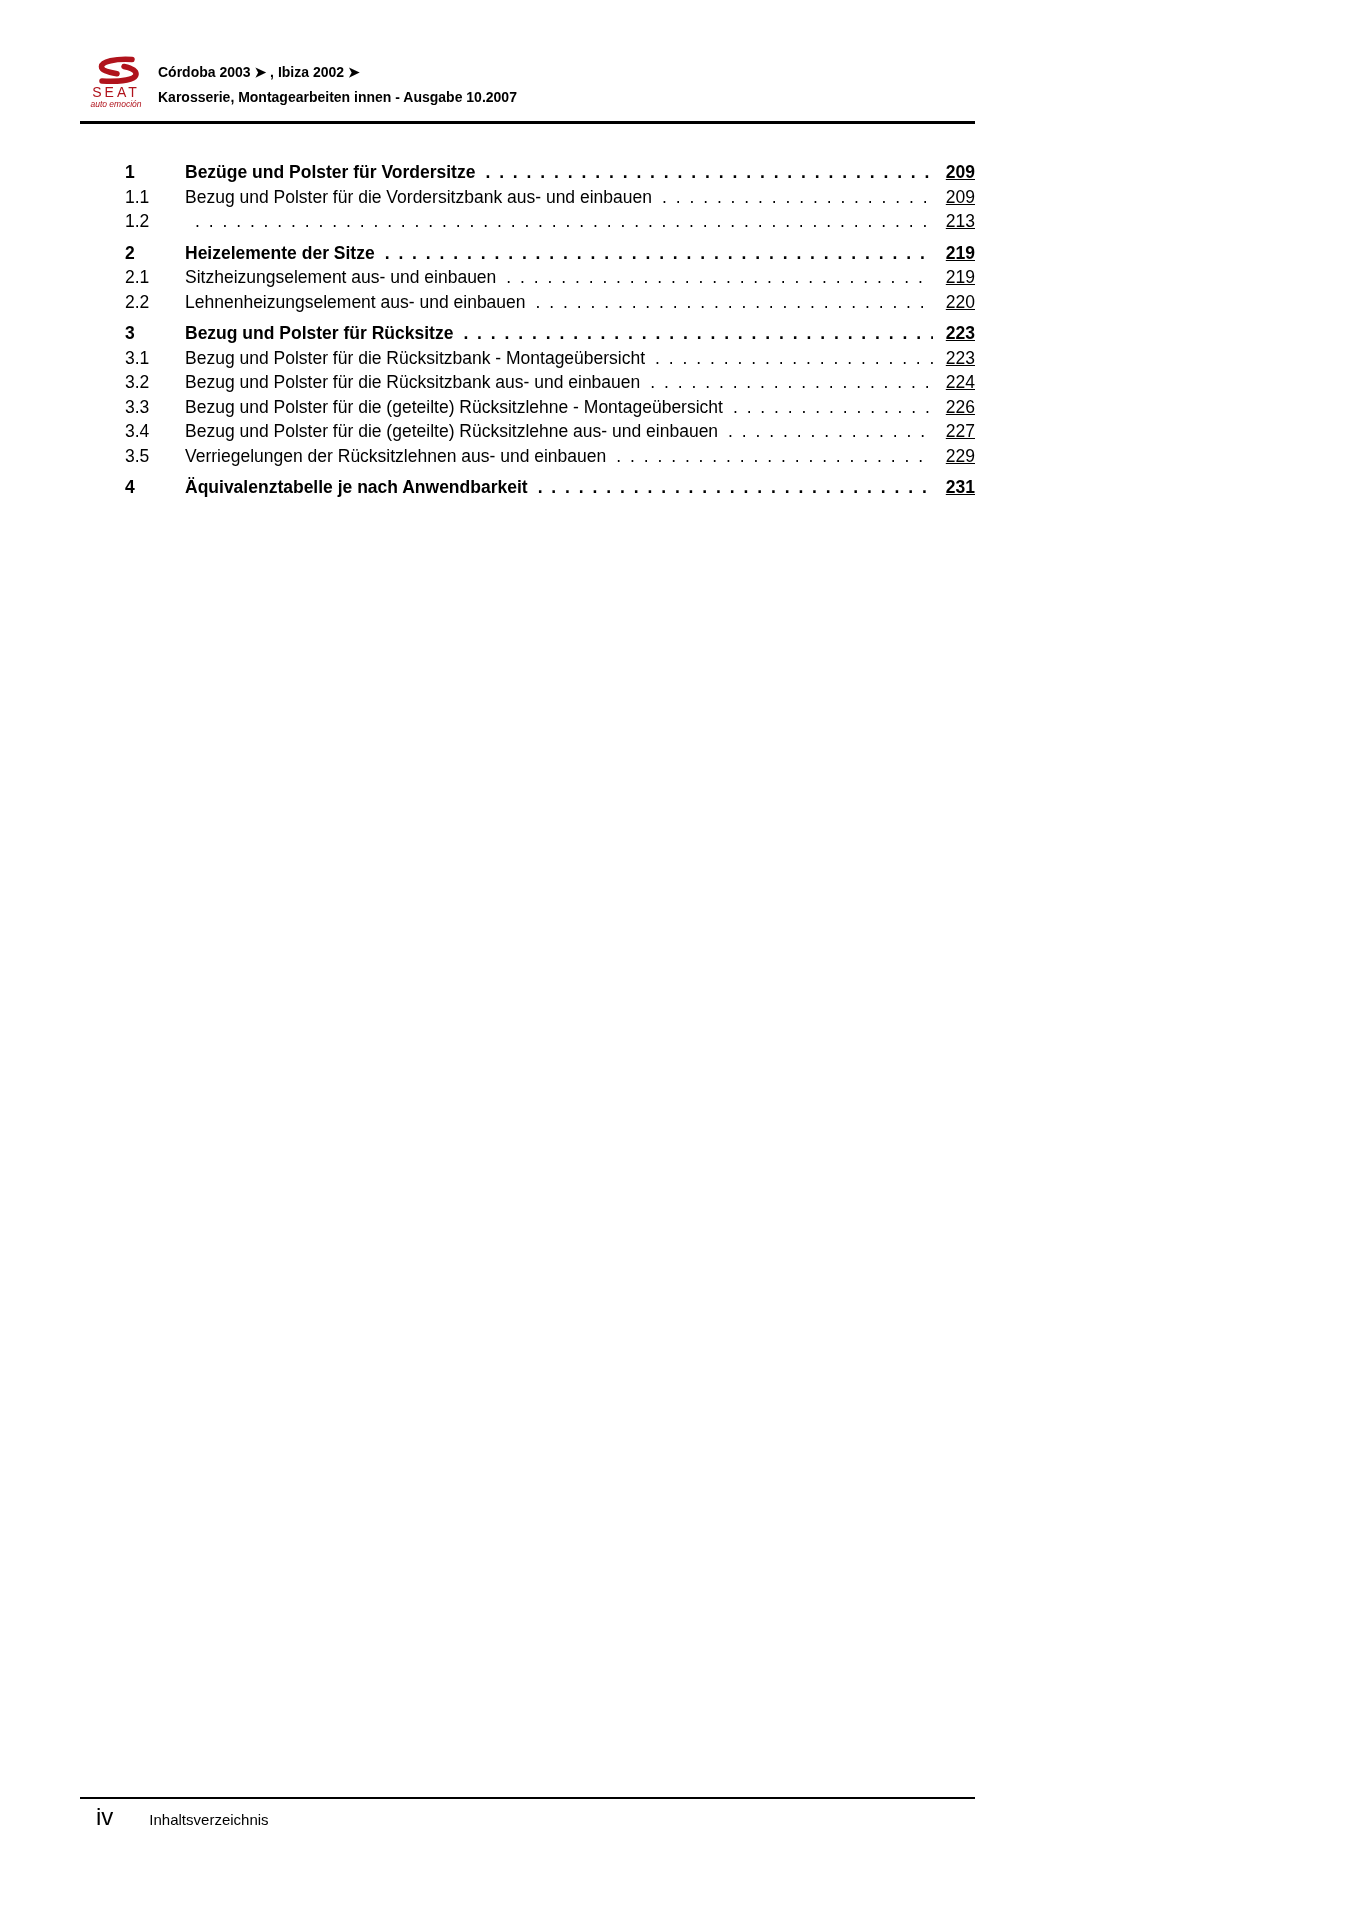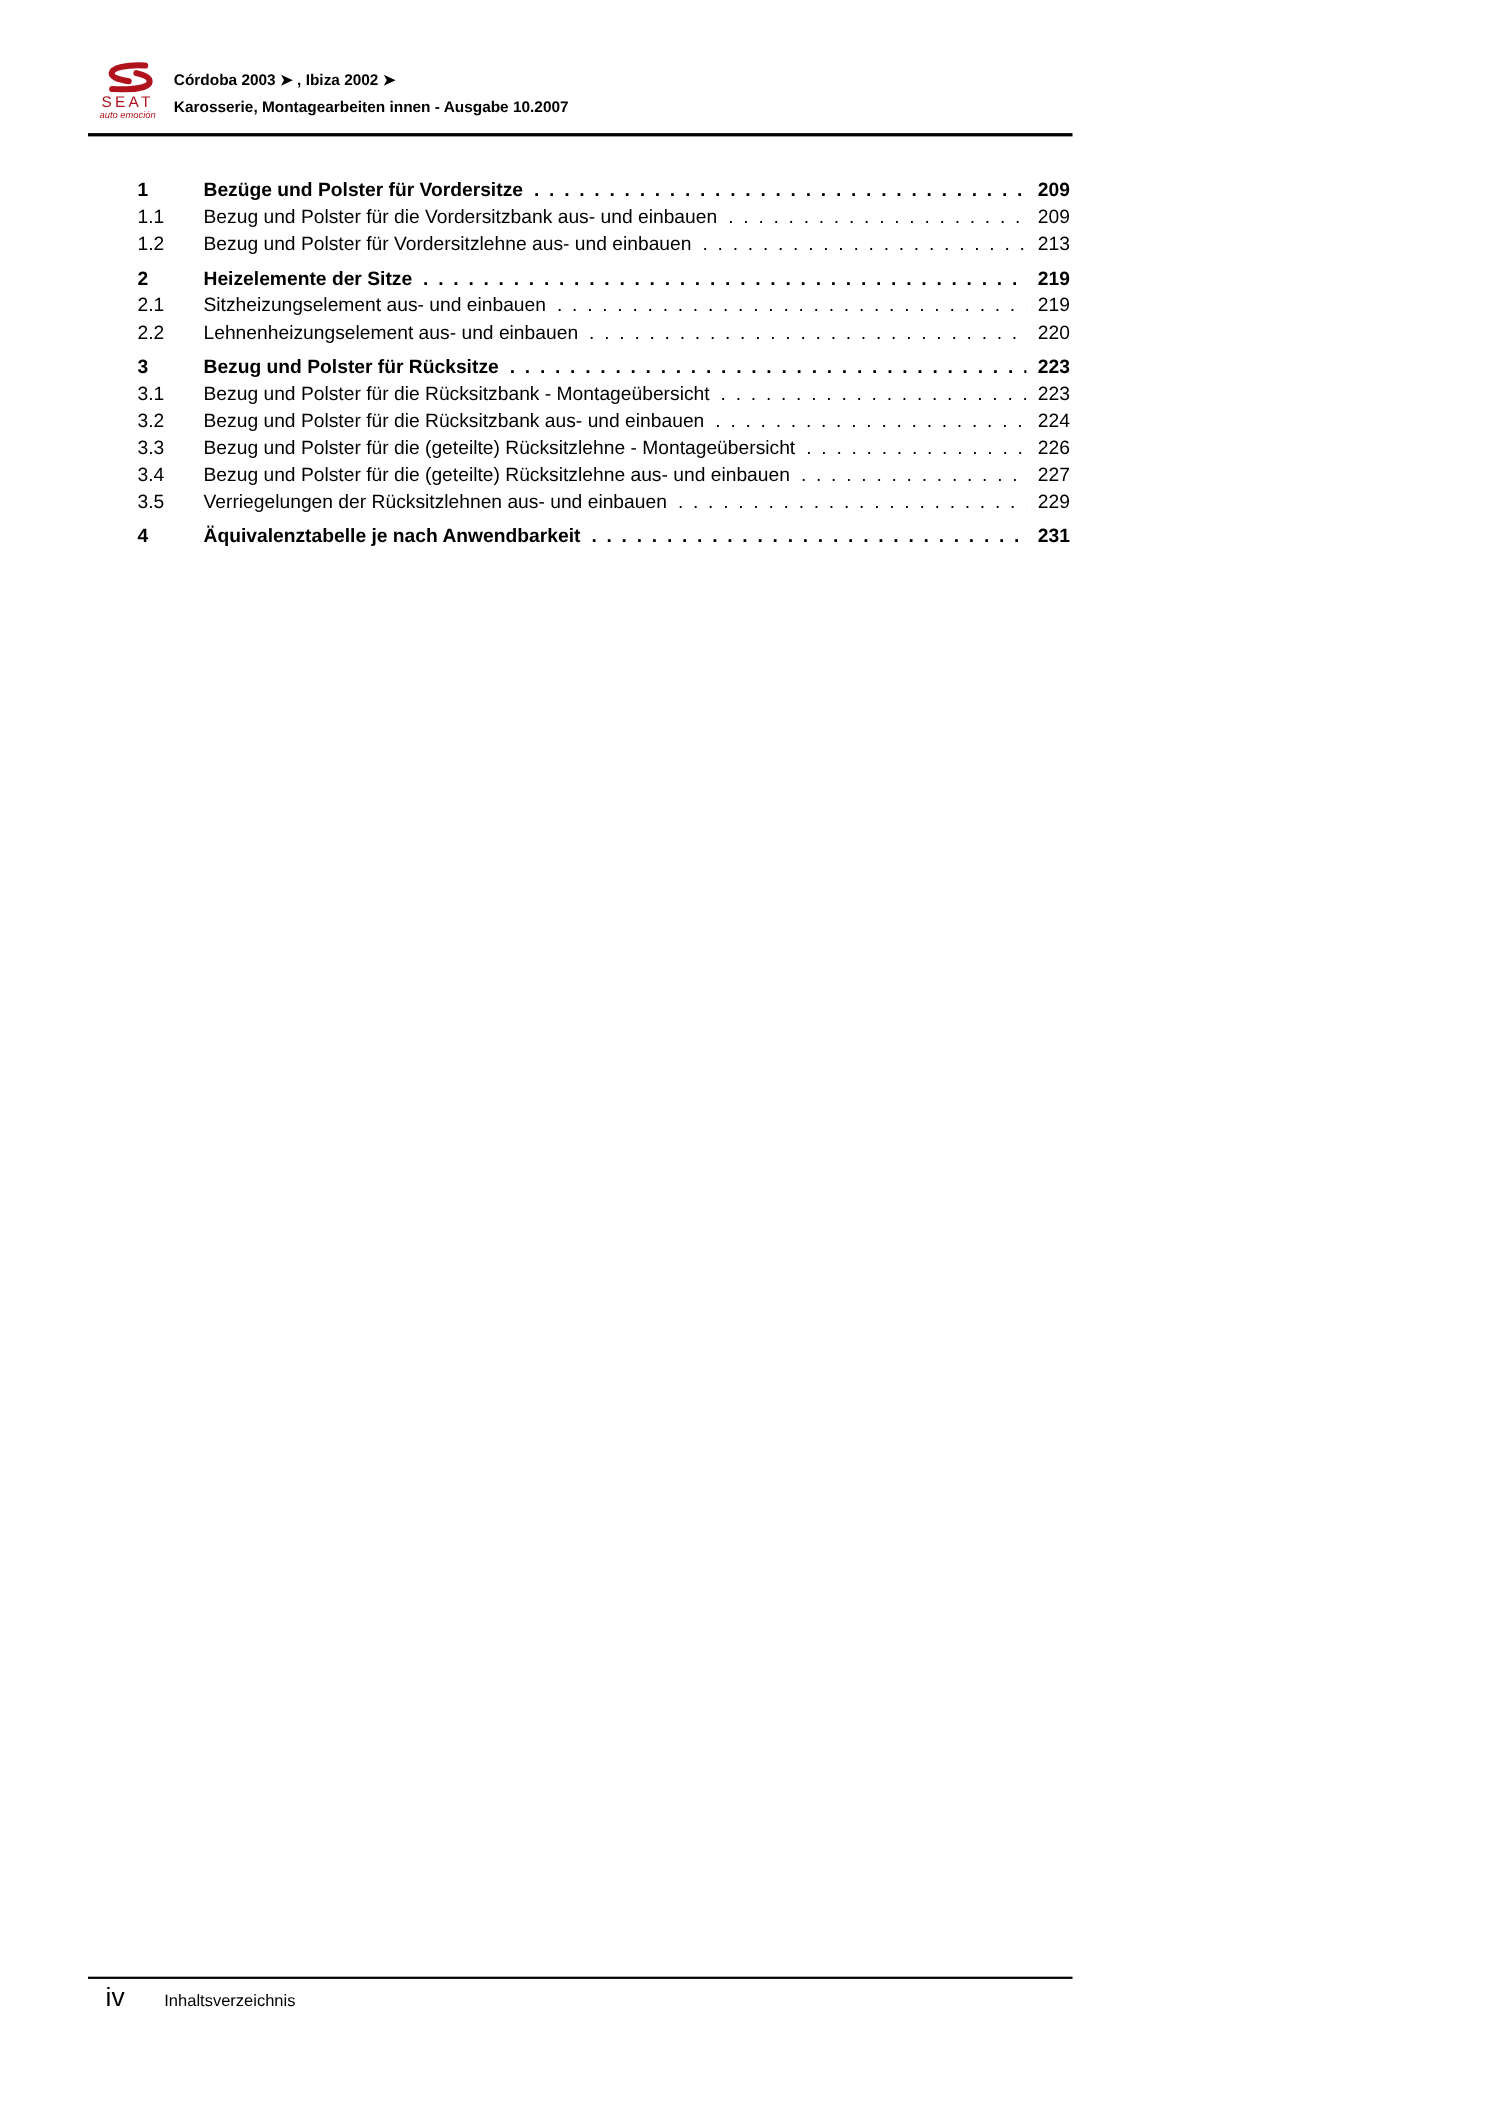--- a/index.html
+++ b/index.html
@@ -79,21 +79,21 @@
   .toc-row.section:first-child { margin-top: 0; }
   .toc-num { width: 60px; flex: none; }
   .toc-title { flex: none; }
   .toc-leader {
     flex: 1 1 auto;
     overflow: hidden;
     margin: 0 8px 0 10px;
     letter-spacing: 2px;
     min-width: 20px;
   }
-  .toc-page { flex: none; text-align: center; min-width: 34px; }
+  .toc-page { flex: none; text-align: right; min-width: 34px; text-decoration: underline; }
 
   
   .footer-rule {
     position: absolute;
     left: 80px;
     top: 1797px;
     width: 895px;
     height: 2px;
     background: #000;
   }
@@ -139,21 +139,20 @@
         <span class="toc-page">209</span>
       </div>
       <div class="toc-row item">
         <span class="toc-num">1.1</span>
         <span class="toc-title">Bezug und Polster für die Vordersitzbank aus- und einbauen</span>
         <span class="toc-leader" aria-hidden="true">. . . . . . . . . . . . . . . . . . . . . . . . . . . . . . . . . . . . . . . . . . . . . . . . . . . . . . . . . . . . . . . . . . . . . . . . . . . . . . . . . . . . . . . . . . . . . . . . . . . . . . . . . . . . . . . . . . . . . . . . . . . . . . . . . . . . . . . . . . . . . . . . . . . . . . . . . . . . . . . . </span>
         <span class="toc-page">209</span>
       </div>
       <div class="toc-row item">
         <span class="toc-num">1.2</span>
-        <span class="toc-title">Bezug und Polster für Vordersitzlehne aus- und einbauen</span>
         <span class="toc-leader" aria-hidden="true">. . . . . . . . . . . . . . . . . . . . . . . . . . . . . . . . . . . . . . . . . . . . . . . . . . . . . . . . . . . . . . . . . . . . . . . . . . . . . . . . . . . . . . . . . . . . . . . . . . . . . . . . . . . . . . . . . . . . . . . . . . . . . . . . . . . . . . . . . . . . . . . . . . . . . . . . . . . . . . . . </span>
         <span class="toc-page">213</span>
       </div>
       <div class="toc-row section">
         <span class="toc-num">2</span>
         <span class="toc-title">Heizelemente der Sitze</span>
         <span class="toc-leader" aria-hidden="true">. . . . . . . . . . . . . . . . . . . . . . . . . . . . . . . . . . . . . . . . . . . . . . . . . . . . . . . . . . . . . . . . . . . . . . . . . . . . . . . . . . . . . . . . . . . . . . . . . . . . . . . . . . . . . . . . . . . . . . . . . . . . . . . . . . . . . . . . . . . . . . . . . . . . . . . . . . . . . . . . </span>
         <span class="toc-page">219</span>
       </div>
       <div class="toc-row item">

